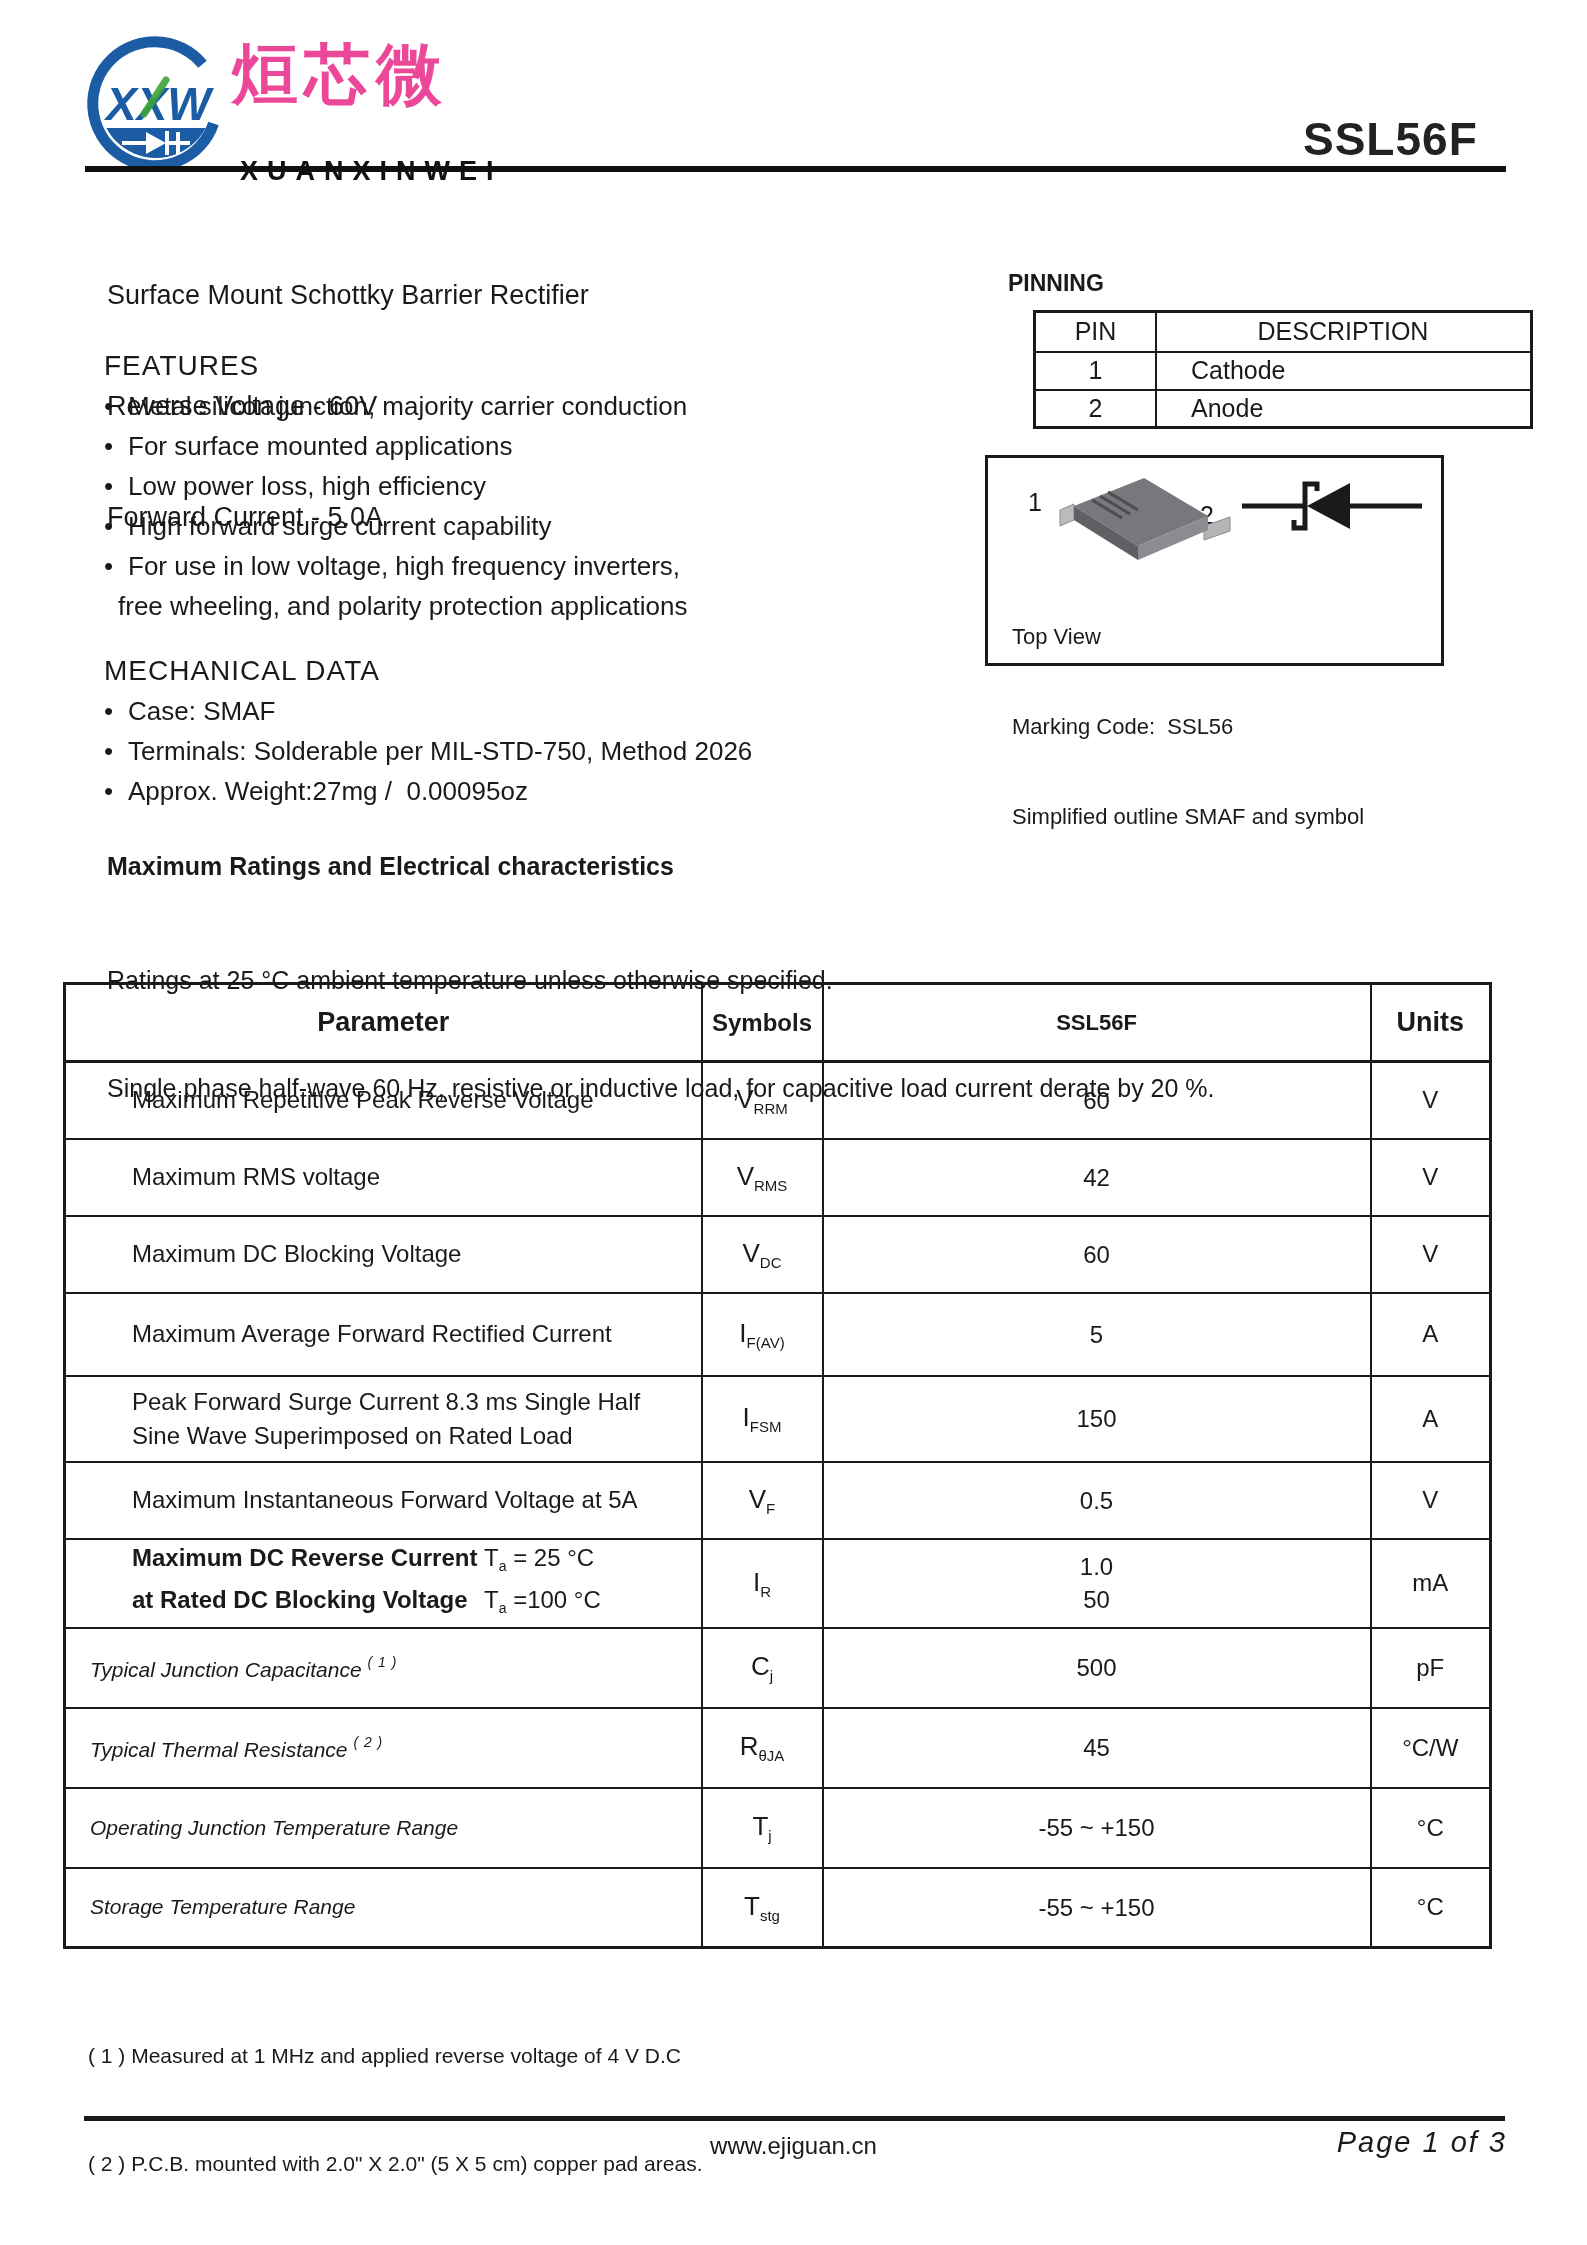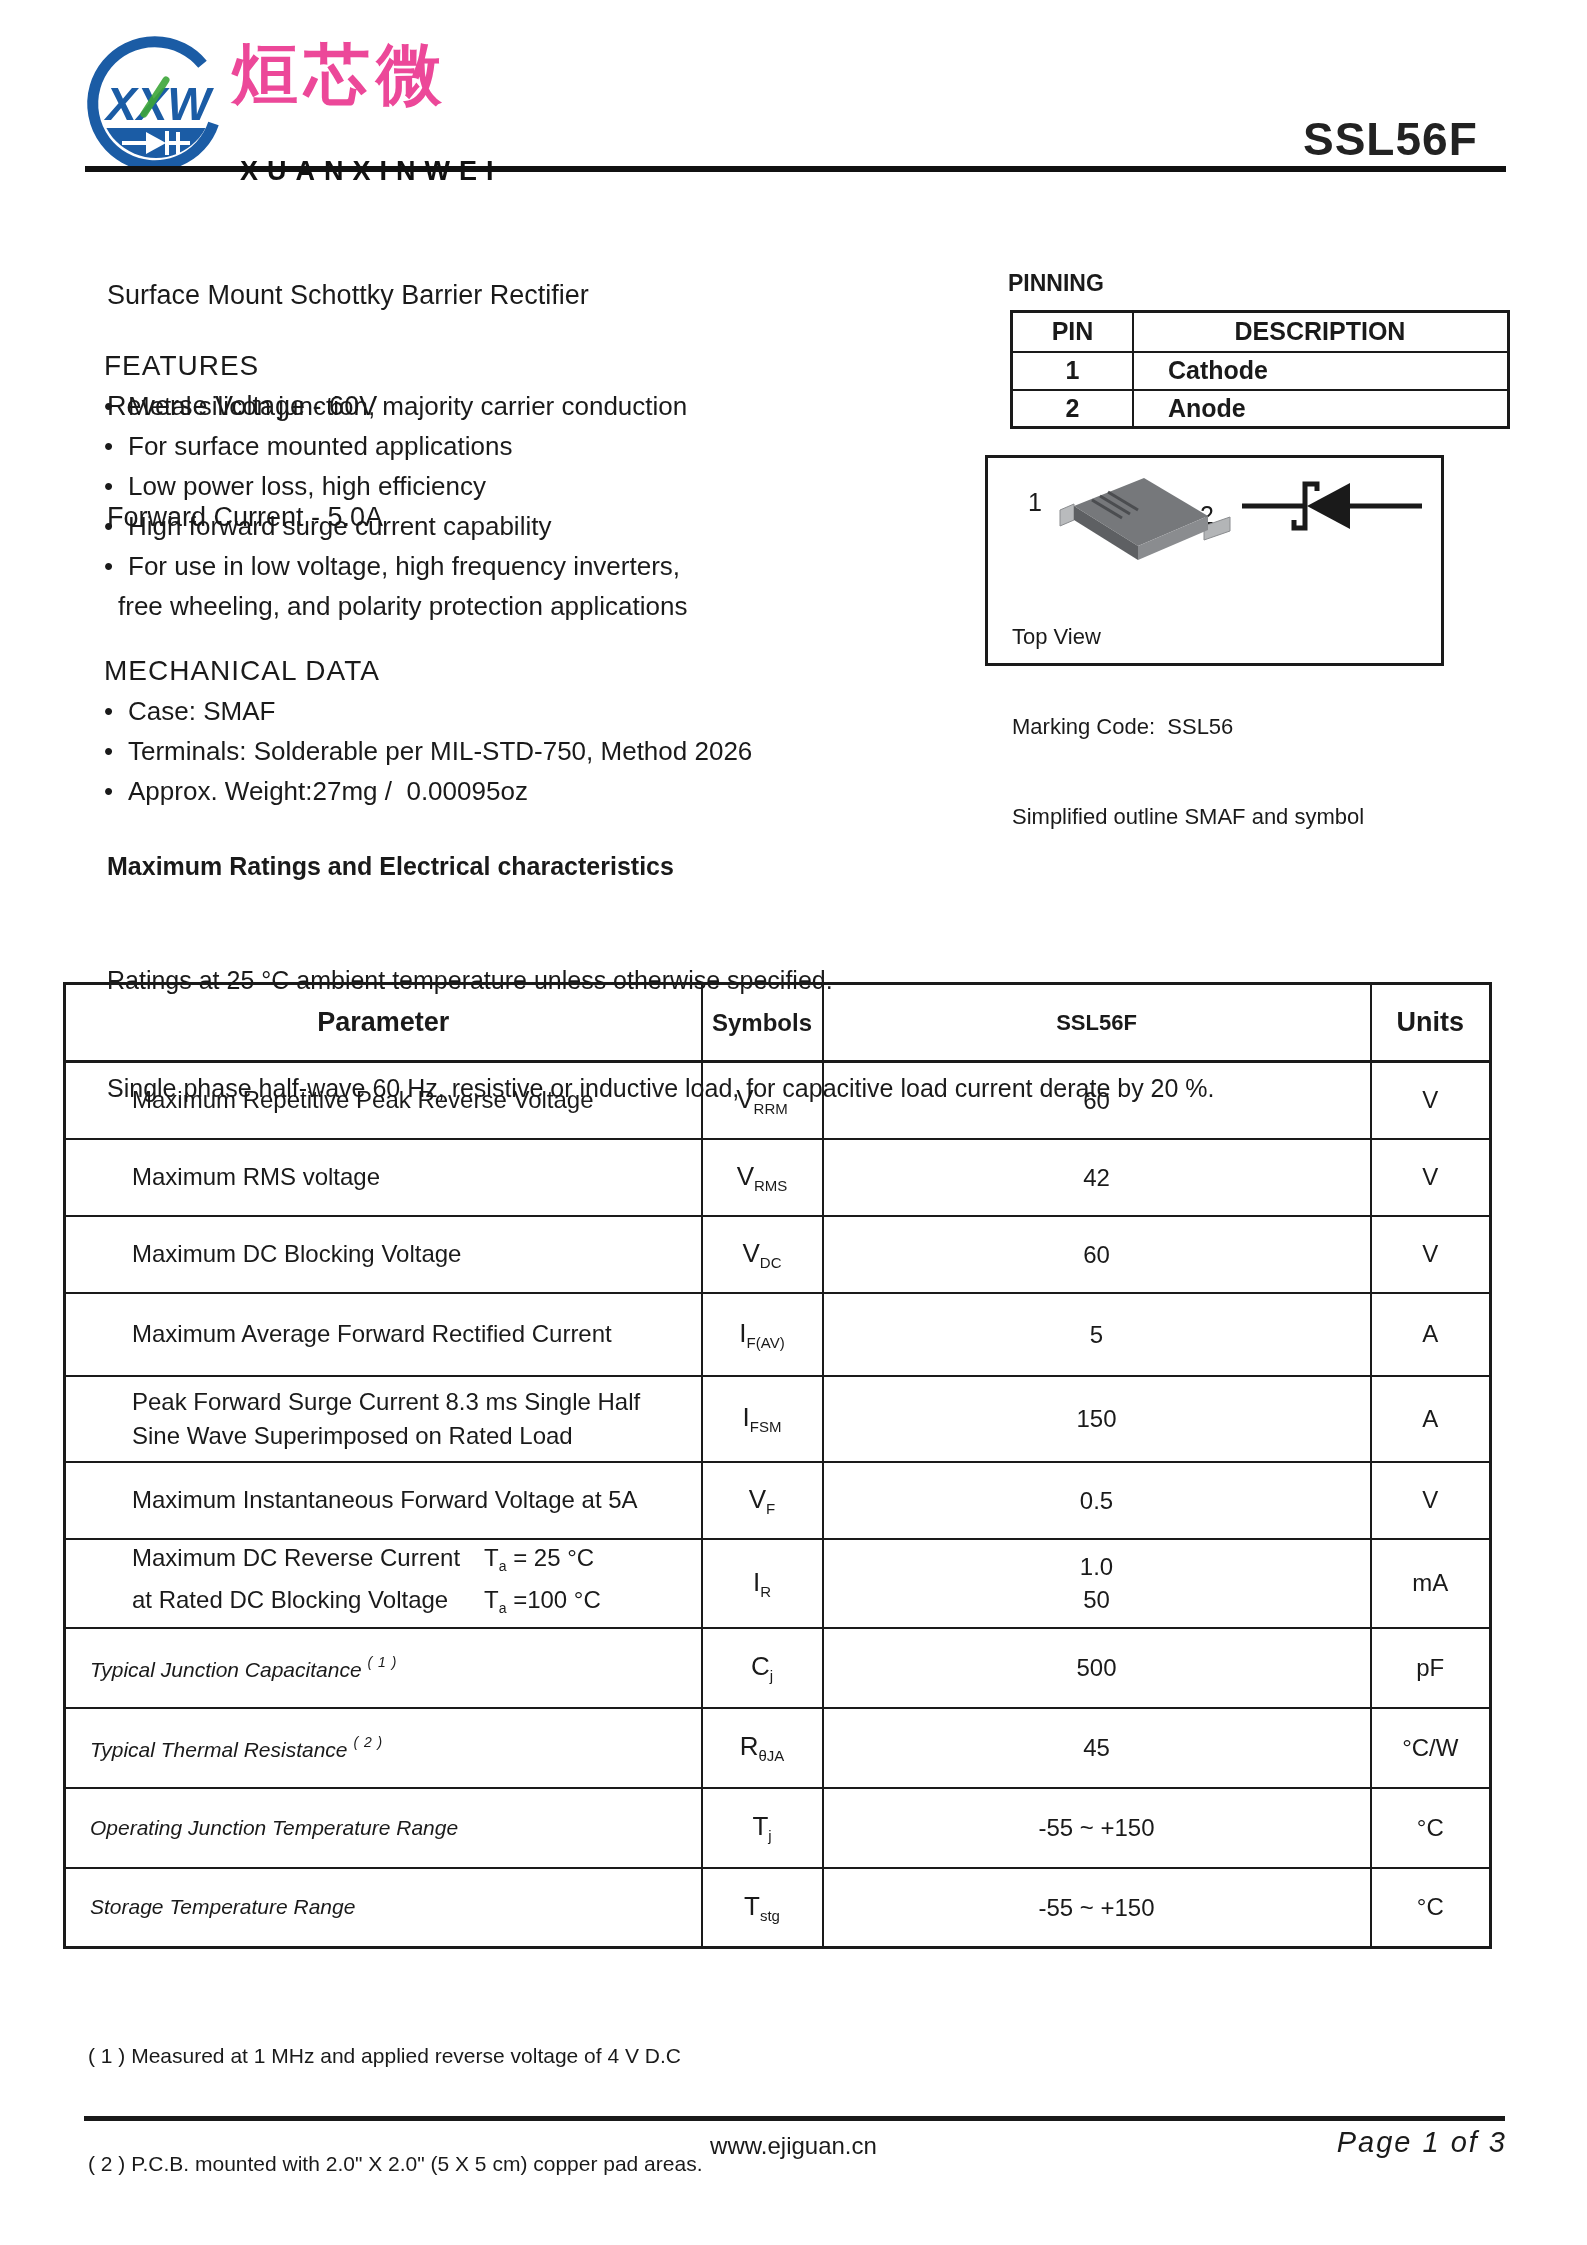--- a/index.html
+++ b/index.html
@@ -24,22 +24,22 @@
   .features{position:absolute;left:104px;top:350px;font-size:26px;}
   .features .line{margin-top:9px;white-space:pre;}
   .features .line .b{display:inline-block;width:24px;}
   .features .line.wrap{padding-left:14px;}
   .mech{position:absolute;left:104px;top:655px;font-size:26px;}
   .mech .line{margin-top:9px;white-space:pre;}
   .mech .line .b{display:inline-block;width:24px;}
 
   
   .pinning-title{position:absolute;left:1008px;top:270px;font-size:23px;font-weight:700;}
-  .pin-table{position:absolute;left:1010px;top:310px;border-collapse:collapse;
-             border:3px solid #1a1a1a;font-size:25px;font-weight:bold;}
+  .pin-table{position:absolute;left:1033px;top:310px;border-collapse:collapse;
+             border:3px solid #1a1a1a;font-size:25px;}
   .pin-table td{border:2px solid #1a1a1a;}
   .pin-table .c1{width:117px;text-align:center;}
   .pin-table .c2{width:338px;padding-left:34px;margin-top:12px;}
   .pin-table tr{height:38px;}
   .pin-table tr.hd{height:40px;}
   .pin-table tr.hd .c2{text-align:center;padding-left:0;}
 
   
   .pkg-box{position:absolute;left:985px;top:455px;width:453px;height:205px;
            border:3px solid #1a1a1a;}
@@ -66,21 +66,21 @@
   .c-sym{font-size:26px;}
   .c-sym .ss{font-size:15px;vertical-align:-6px;}
   .c-val{font-size:24px;line-height:33px;}
   .c-unit{font-size:24px;}
   tr.r0,tr.r1,tr.r2,tr.r5{height:77px;}
   tr.r3{height:83px;} tr.r4{height:86px;} tr.r6{height:89px;}
   tr.r7,tr.r8,tr.r9,tr.r10{height:80px;}
   tr.r7 .c-param,tr.r8 .c-param,tr.r9 .c-param,tr.r10 .c-param{font-size:21px;padding-left:24px;font-style:italic;}
   .pl{line-height:34px;}
   .note{font-size:14px;vertical-align:10px;letter-spacing:1px;}
-  tr.r6 .pt{display:inline-block;width:352px;}
+  tr.r6 .pt{display:inline-block;width:352px;font-weight:bold;}
   .cond .ss2{font-size:14px;vertical-align:-5px;}
   .cond span{white-space:pre;}
 
   
   .footnotes{position:absolute;left:88px;top:1966px;font-size:21px;line-height:36px;white-space:pre;}
   .hr-bottom{position:absolute;left:84px;top:2116px;width:1421px;height:5px;background:#1a1a1a;}
   .footer-site{position:absolute;left:0;top:2132px;width:1587px;text-align:center;font-size:24px;}
   .footer-page{position:absolute;right:80px;top:2126px;font-size:29px;font-style:italic;
                letter-spacing:2px;}
 </style>

